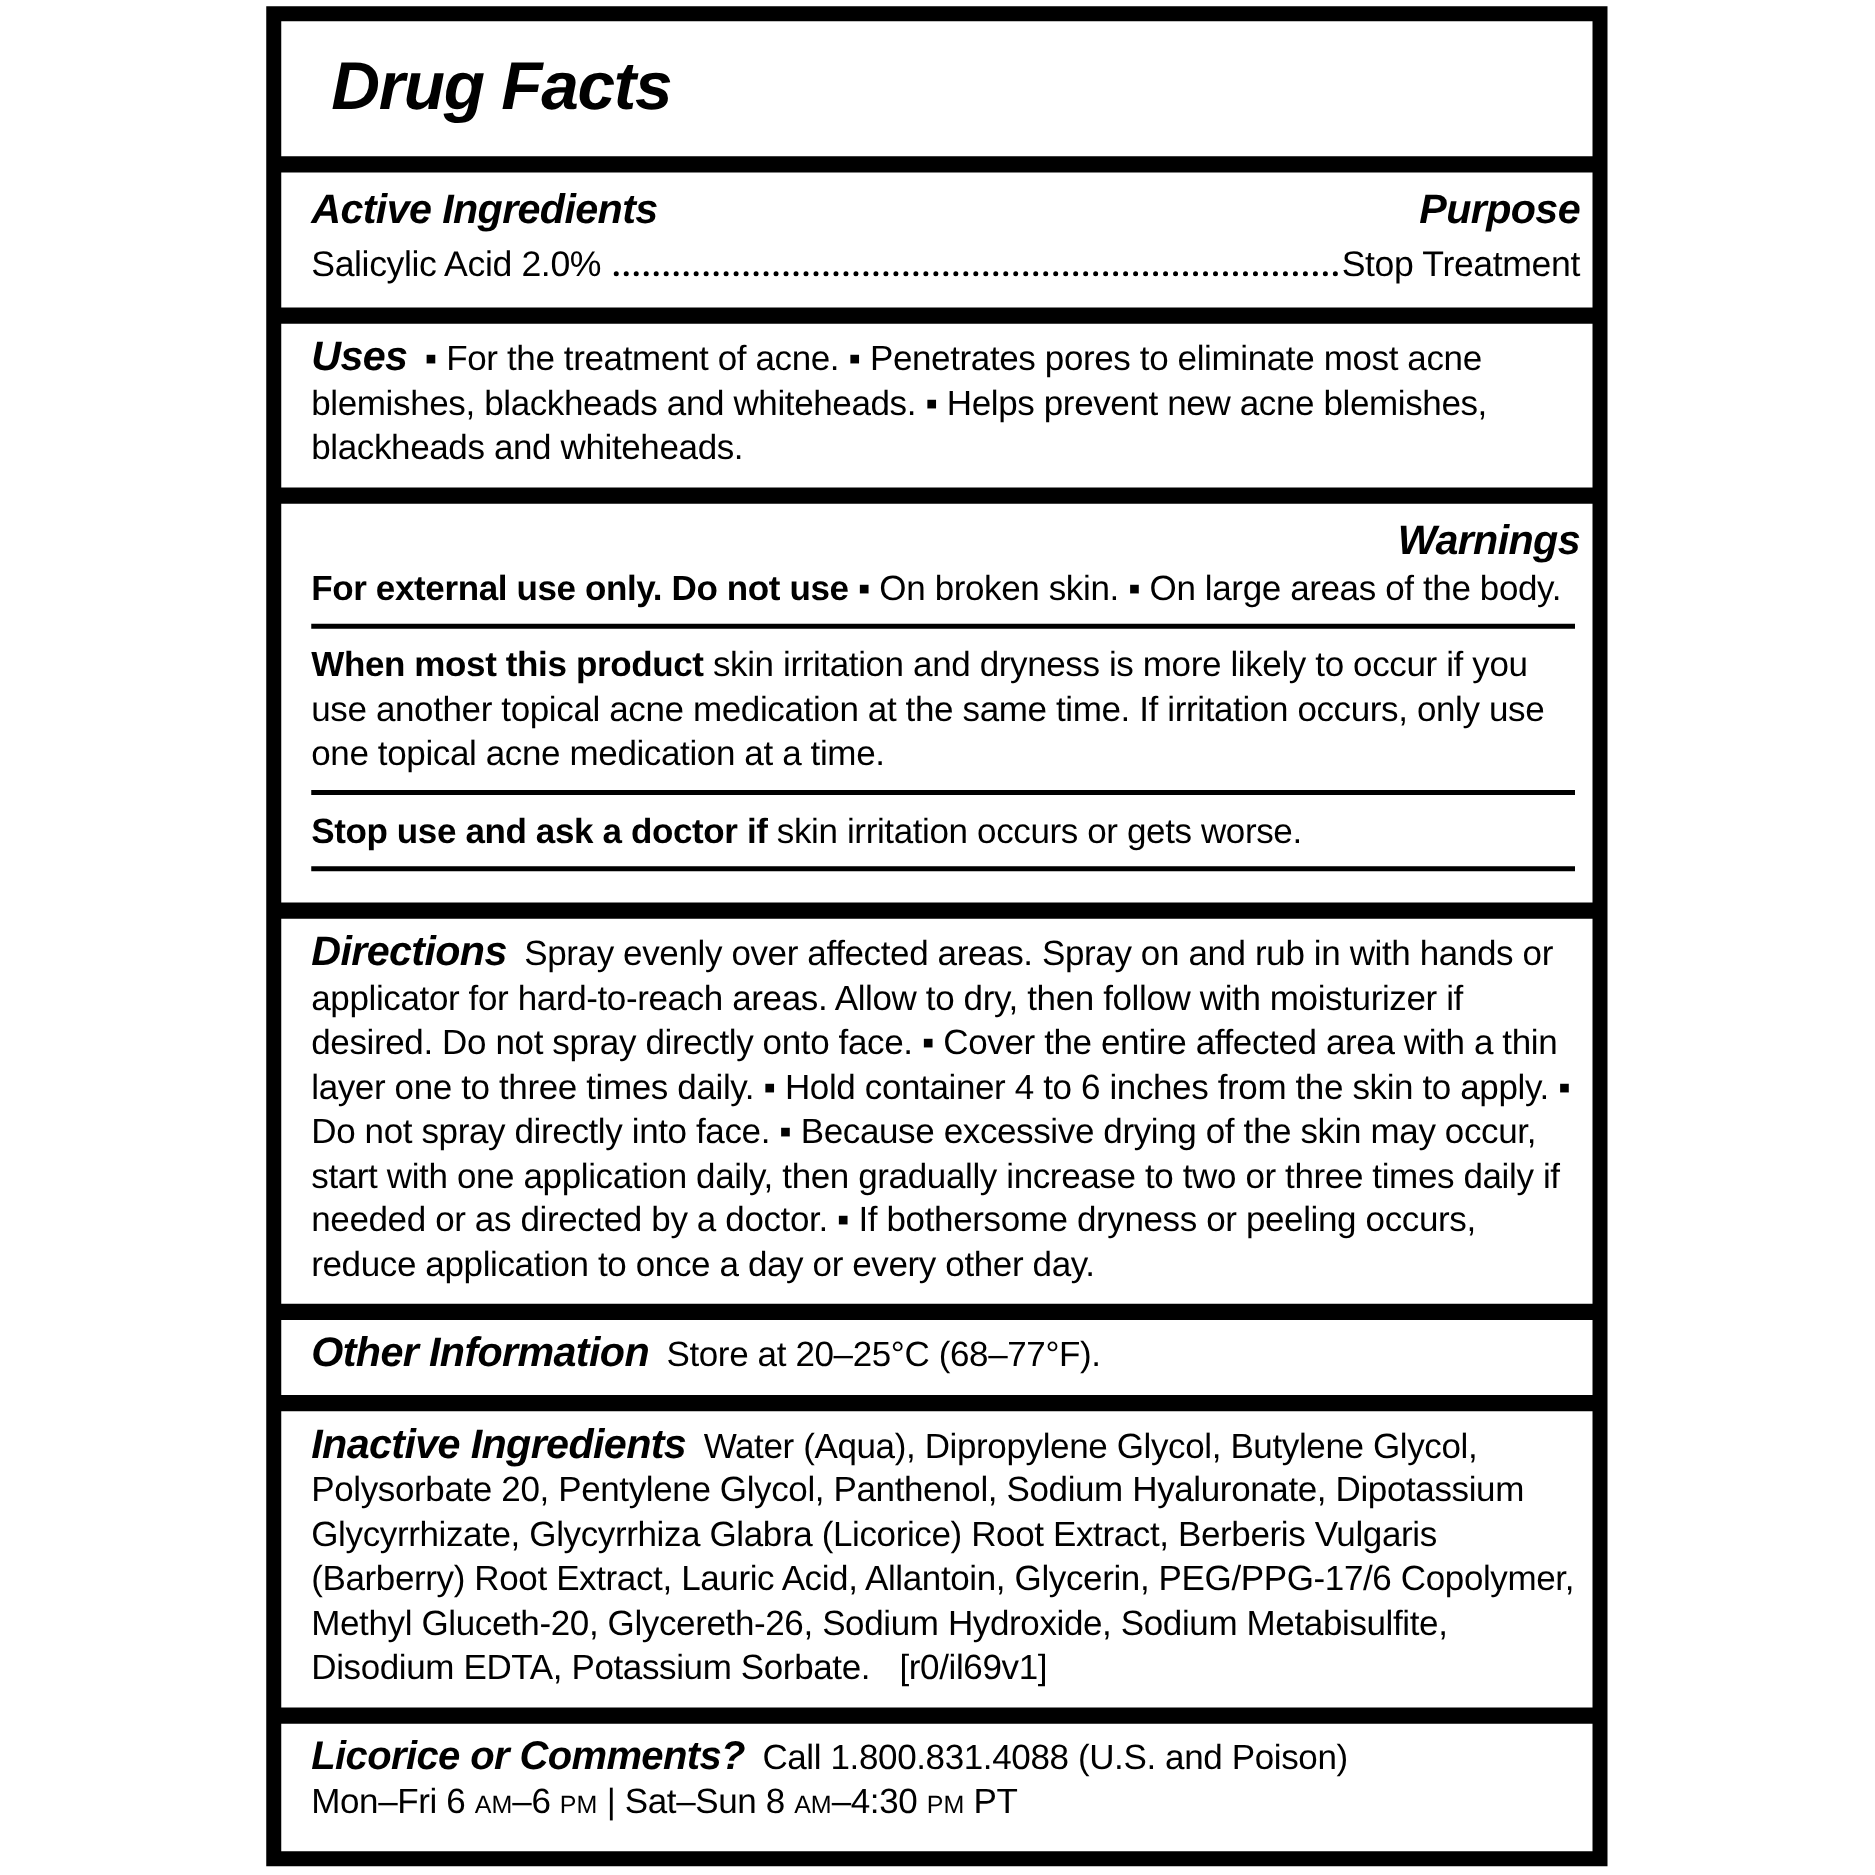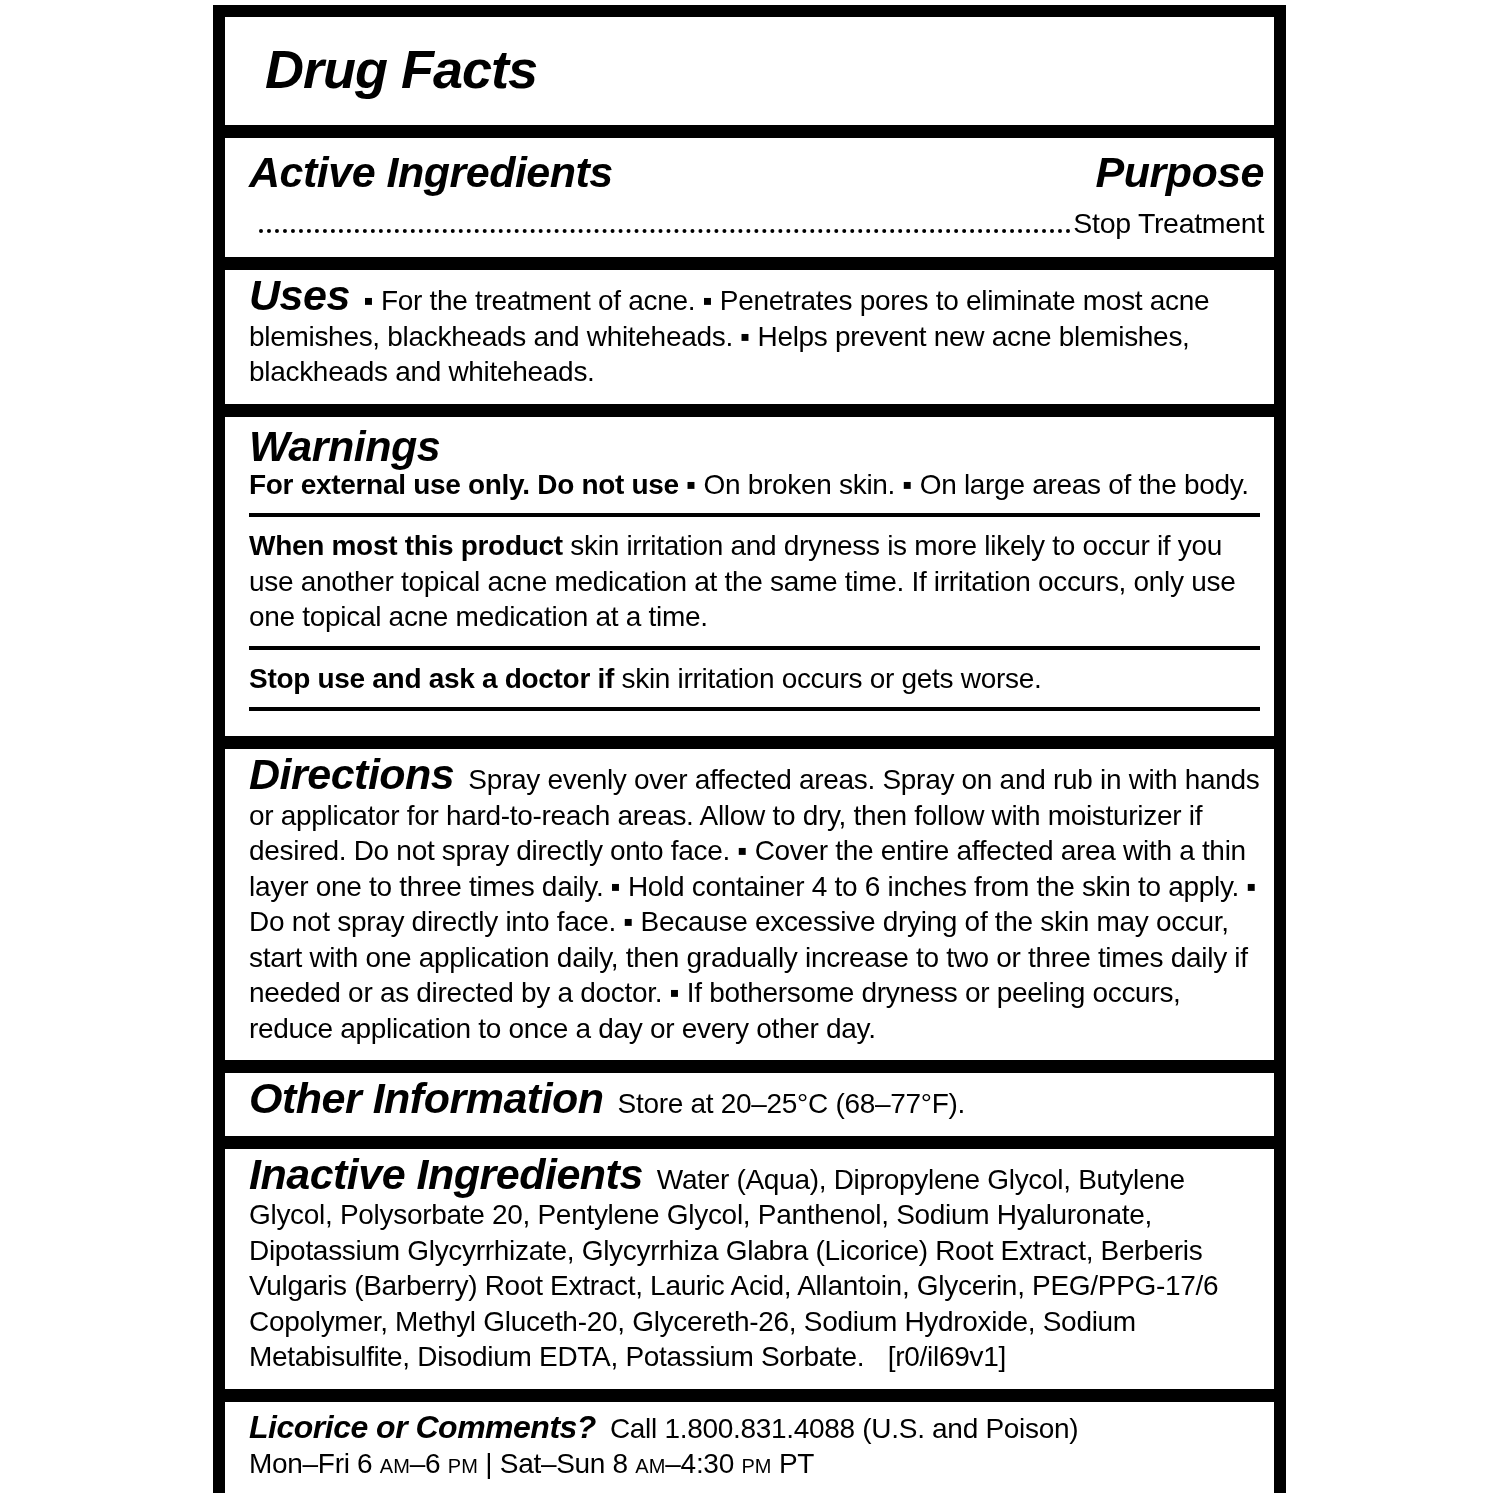--- a/index.html
+++ b/index.html
@@ -42,25 +42,25 @@
     line-height: 64px;
     font-weight: bold;
     font-style: italic;
     margin: 16px;
     letter-spacing: -1px;
   }
   
   .h {
     font-weight: bold;
     font-style: italic;
-    font-size: 43px;
+    font-size: 33px;
     letter-spacing: -0.5px;
   }
   .h.inline { margin-right: 14px; }
-  .block-h { display: block; line-height: 42px; }
+  .block-h { display: block; line-height: 42px; text-align: right; }
   
   p.t {
     font-size: 28px;
     line-height: 35.5px;
     margin: 0;
   }
   b { font-weight: bold; margin-top: 16px; }
   
   .heads-row {
     display: flex;
@@ -104,20 +104,21 @@
     <section class="box title-box">
       <h1 class="drug-facts">Drug Facts</h1>
     </section>
 
     <section class="box">
       <div class="heads-row">
         <span class="h">Active Ingredients</span>
         <span class="h">Purpose</span>
       </div>
       <div class="leader-row">
+        <span>Salicylic Acid 2.0%</span>
         <span class="leader"></span>
         <span>Stop Treatment</span>
       </div>
     </section>
 
     <section class="box">
       <p class="t">
         <span class="h inline">Uses</span><span>▪ For the treatment of acne. ▪ Penetrates pores to eliminate most acne blemishes, blackheads and whiteheads. ▪ Helps prevent new acne blemishes, blackheads and whiteheads.</span>
       </p>
     </section>

